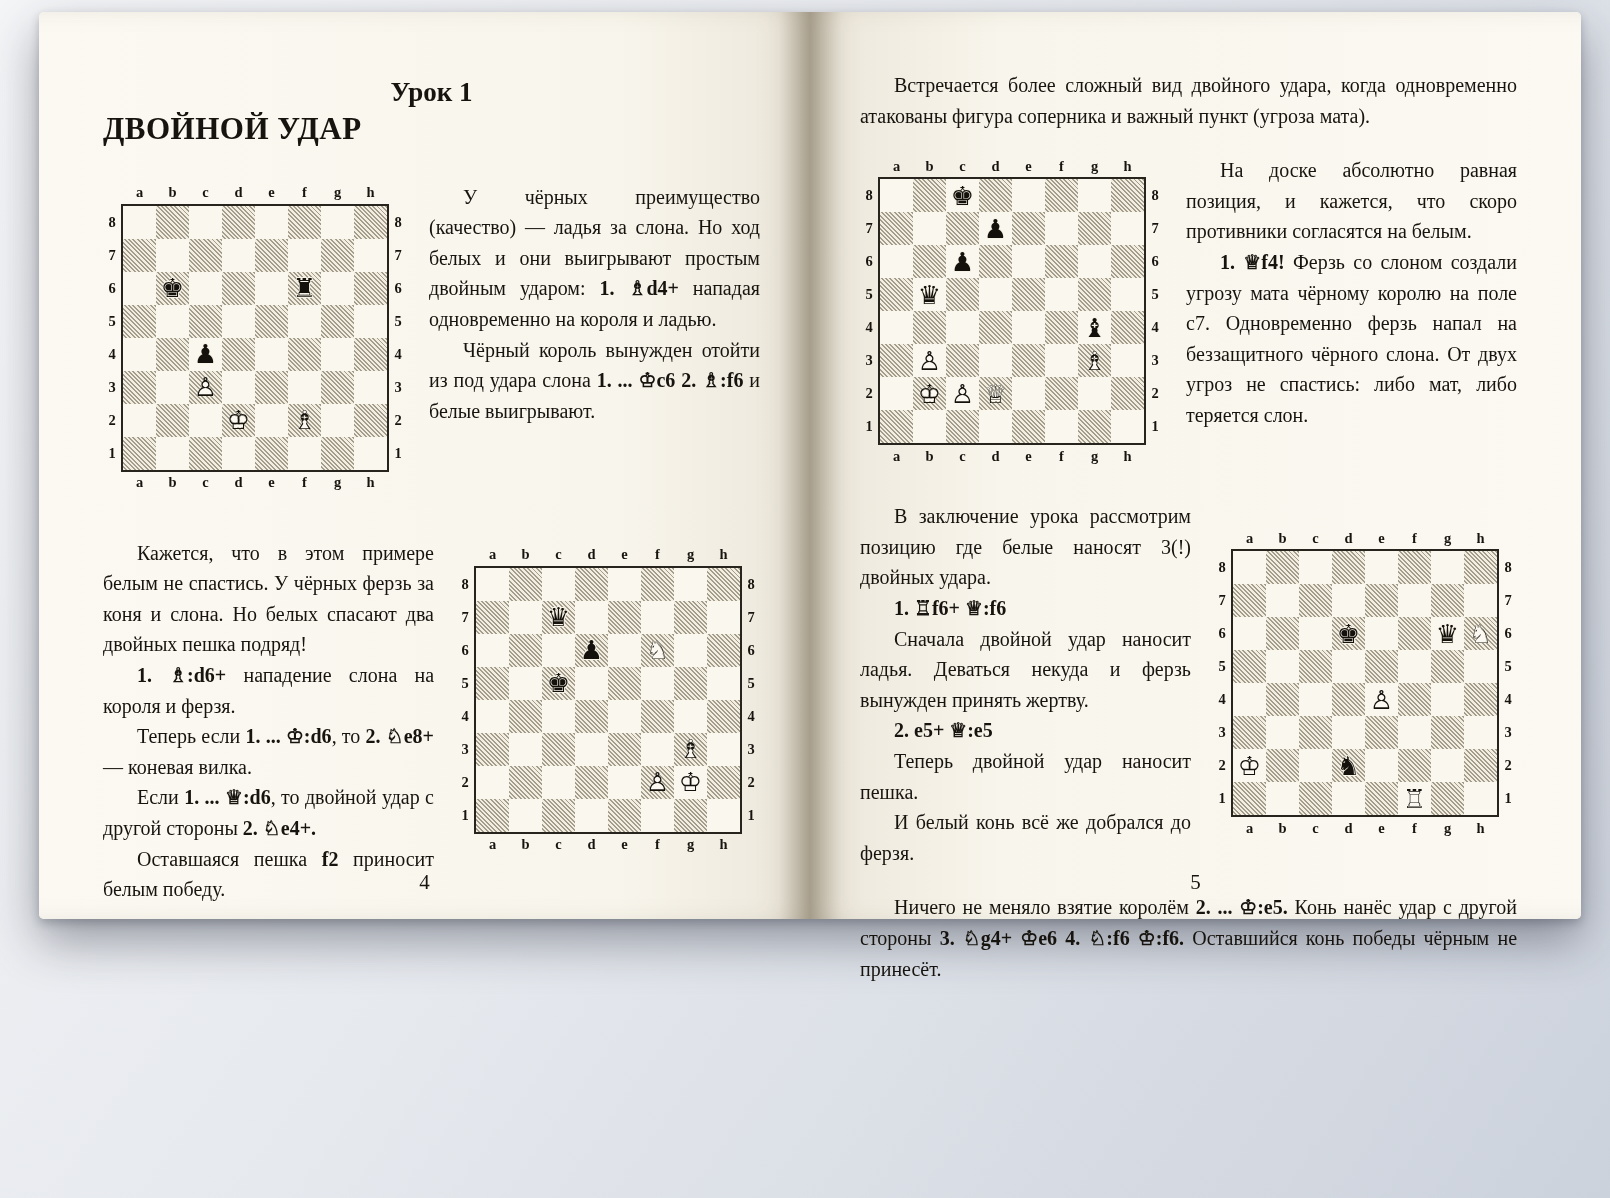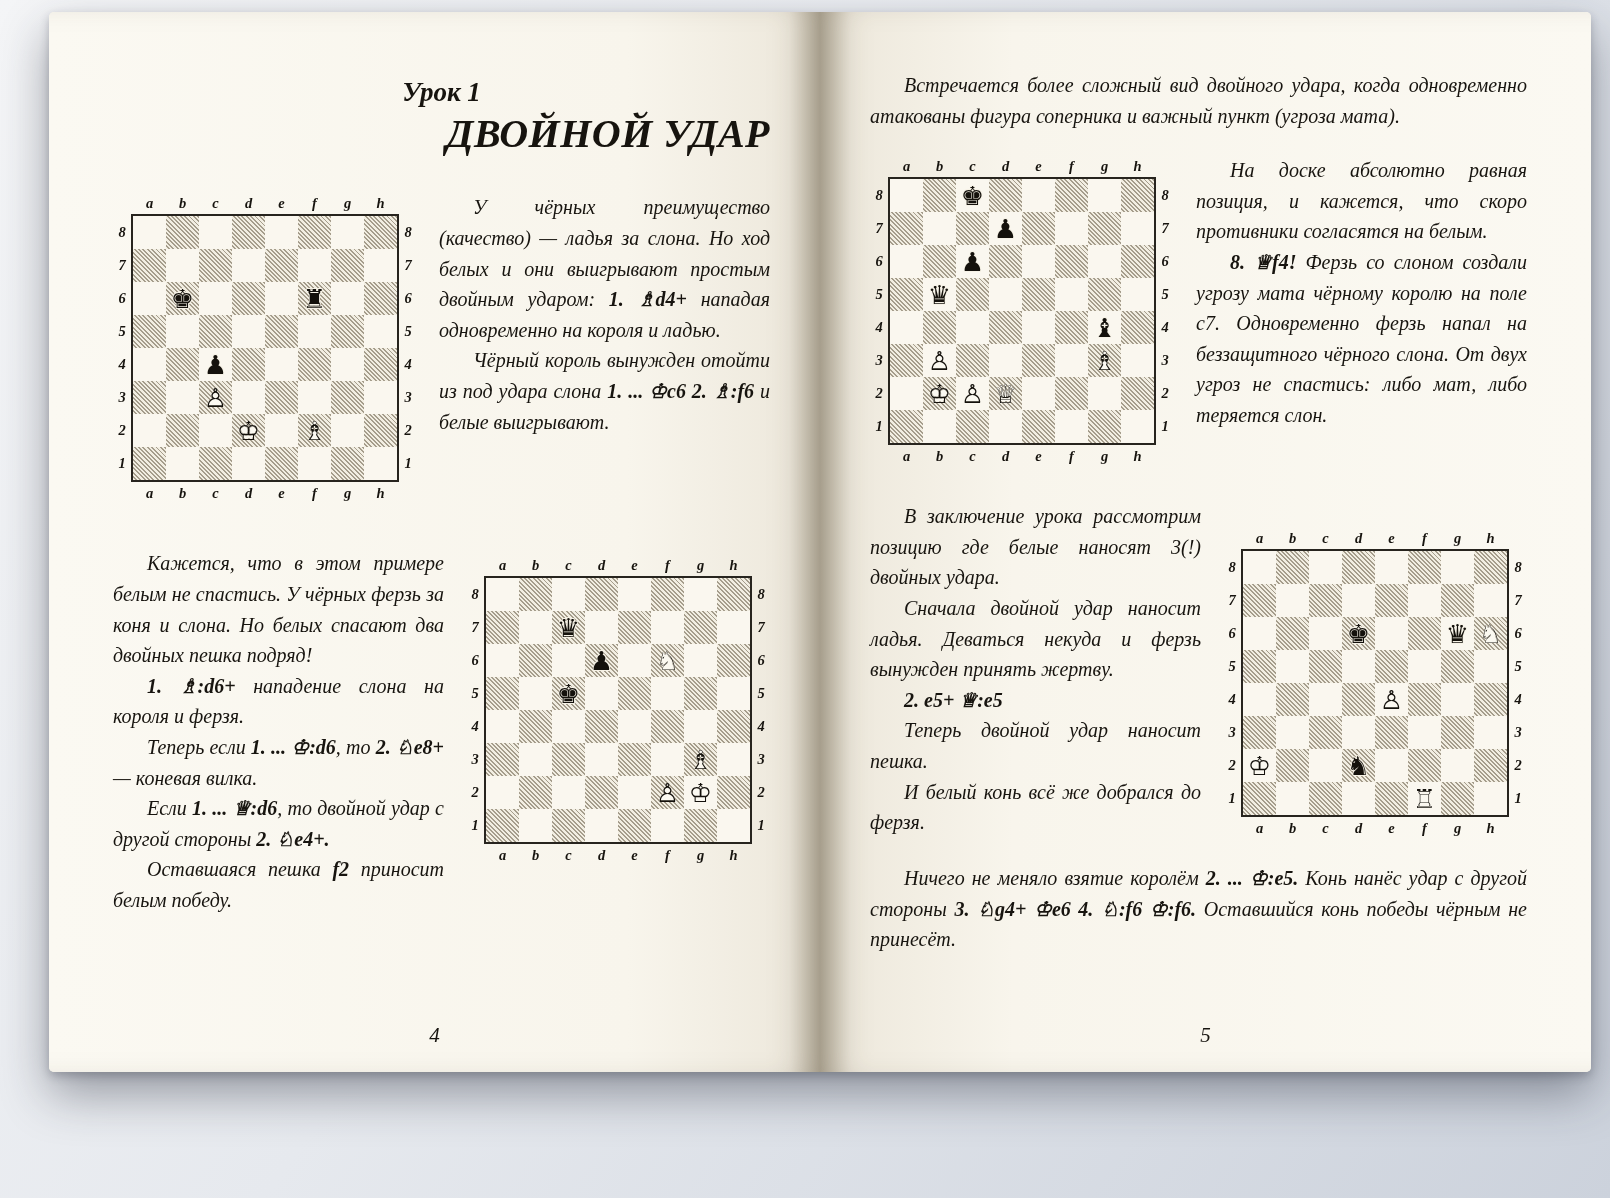--- a/index.html
+++ b/index.html
@@ -11,43 +11,42 @@
   }
   *{ box-sizing:border-box; }
   html,body{ margin:0; padding:0; }
   body{
     width:1610px; height:1198px; overflow:hidden;
     background: linear-gradient(125deg,#f4f5f7 0%, #e6e9ee 45%, #ccd2dc 100%);
     font-family:"Liberation Serif","DejaVu Serif",serif;
     color:var(--ink);
   }
   .book{
-    position:absolute; left:49px; top:12px; width:1542px; height:1060px;
+    position:absolute; left:39px; top:12px; width:1542px; height:907px;
     display:flex; border-radius:5px;
     box-shadow: 0 22px 48px rgba(35,40,55,.42), 0 4px 10px rgba(35,40,55,.25);
     background:var(--paper);
-    font-style:italic;
   }
   .page{ flex:1 1 50%; position:relative; background:var(--paper); }
   .page-left{
     border-radius:5px 0 0 5px;
     background: linear-gradient(to right,var(--paper-hi) 0%, var(--paper) 75%, #eee9dd 96%, #d8d1c0 100%);
     box-shadow: inset -34px 0 38px -26px rgba(70,58,38,.5);
   }
   .page-right{
     border-radius:0 5px 5px 0;
     background: linear-gradient(to left,var(--paper-hi) 0%, var(--paper) 75%, #eee9dd 96%, #d8d1c0 100%);
     box-shadow: inset 34px 0 38px -26px rgba(70,58,38,.5);
   }
   .page-inner{ position:absolute; inset:0; }
   .page-left  .page-inner{ padding:64px 50px 60px 64px; }
   .page-right .page-inner{ padding:58px 64px 60px 50px; }
 
   .lesson-no{ text-align:center; font-weight:bold; font-size:27px; line-height:1.2; }
-  .lesson-title{ margin:2px 0 0; text-align:right; font-weight:bold; font-size:40px; line-height:1.2; letter-spacing:.5px; }
+  .lesson-title{ margin:2px 0 0; text-align:left; font-weight:bold; font-size:31px; line-height:1.2; letter-spacing:.5px; }
   .intro{
     margin:26px auto 0; max-width:565px;
     font-weight:bold; text-align:center; font-size:20.5px; line-height:1.5;
   }
 
   .para{ margin:0; text-indent:34px; text-align:justify; font-size:20px; line-height:1.53; hyphens:auto; overflow-wrap:break-word; }
   .para b{ font-weight:bold; }
 
   .sec{ display:flex; gap:22px; align-items:flex-start; }
   .textcol{ flex:1 1 auto; min-width:0; }
@@ -541,27 +540,28 @@
               <div class="flabel">c</div>
               <div class="flabel">d</div>
               <div class="flabel">e</div>
               <div class="flabel">f</div>
               <div class="flabel">g</div>
               <div class="flabel">h</div>
             </div>
           </div>
         <div class="textcol">
           <p class="para">На доске абсолютно равная позиция, и кажется, что скоро противники согласятся на белым.</p>
-          <p class="para"><b>8. ♕f4!</b> Ферзь со слоном создали угрозу мата чёрному королю на поле c7. Одновременно ферзь напал на беззащитного чёрного слона. От двух угроз не спастись: либо мат, либо теряется слон.</p>
+          <p class="para"><b>1. ♕f4!</b> Ферзь со слоном создали угрозу мата чёрному королю на поле c7. Одновременно ферзь напал на беззащитного чёрного слона. От двух угроз не спастись: либо мат, либо теряется слон.</p>
         </div>
       </div>
 
       <div class="sec mt-lg">
         <div class="textcol">
           <p class="para">В заключение урока рассмотрим позицию где белые наносят 3(!) двойных удара.</p>
+          <p class="para"><b>1. ♖f6+ ♕:f6</b></p>
           <p class="para">Сначала двойной удар наносит ладья. Деваться некуда и ферзь вынужден принять жертву.</p>
           <p class="para"><b>2. e5+ ♕:e5</b></p>
           <p class="para">Теперь двойной удар наносит пешка.</p>
           <p class="para">И белый конь всё же добрался до ферзя.</p>
         </div>
         <div class="diagram push-down board-wrap">
             <div class="files-row">
               <div class="flabel">a</div>
               <div class="flabel">b</div>
               <div class="flabel">c</div>

